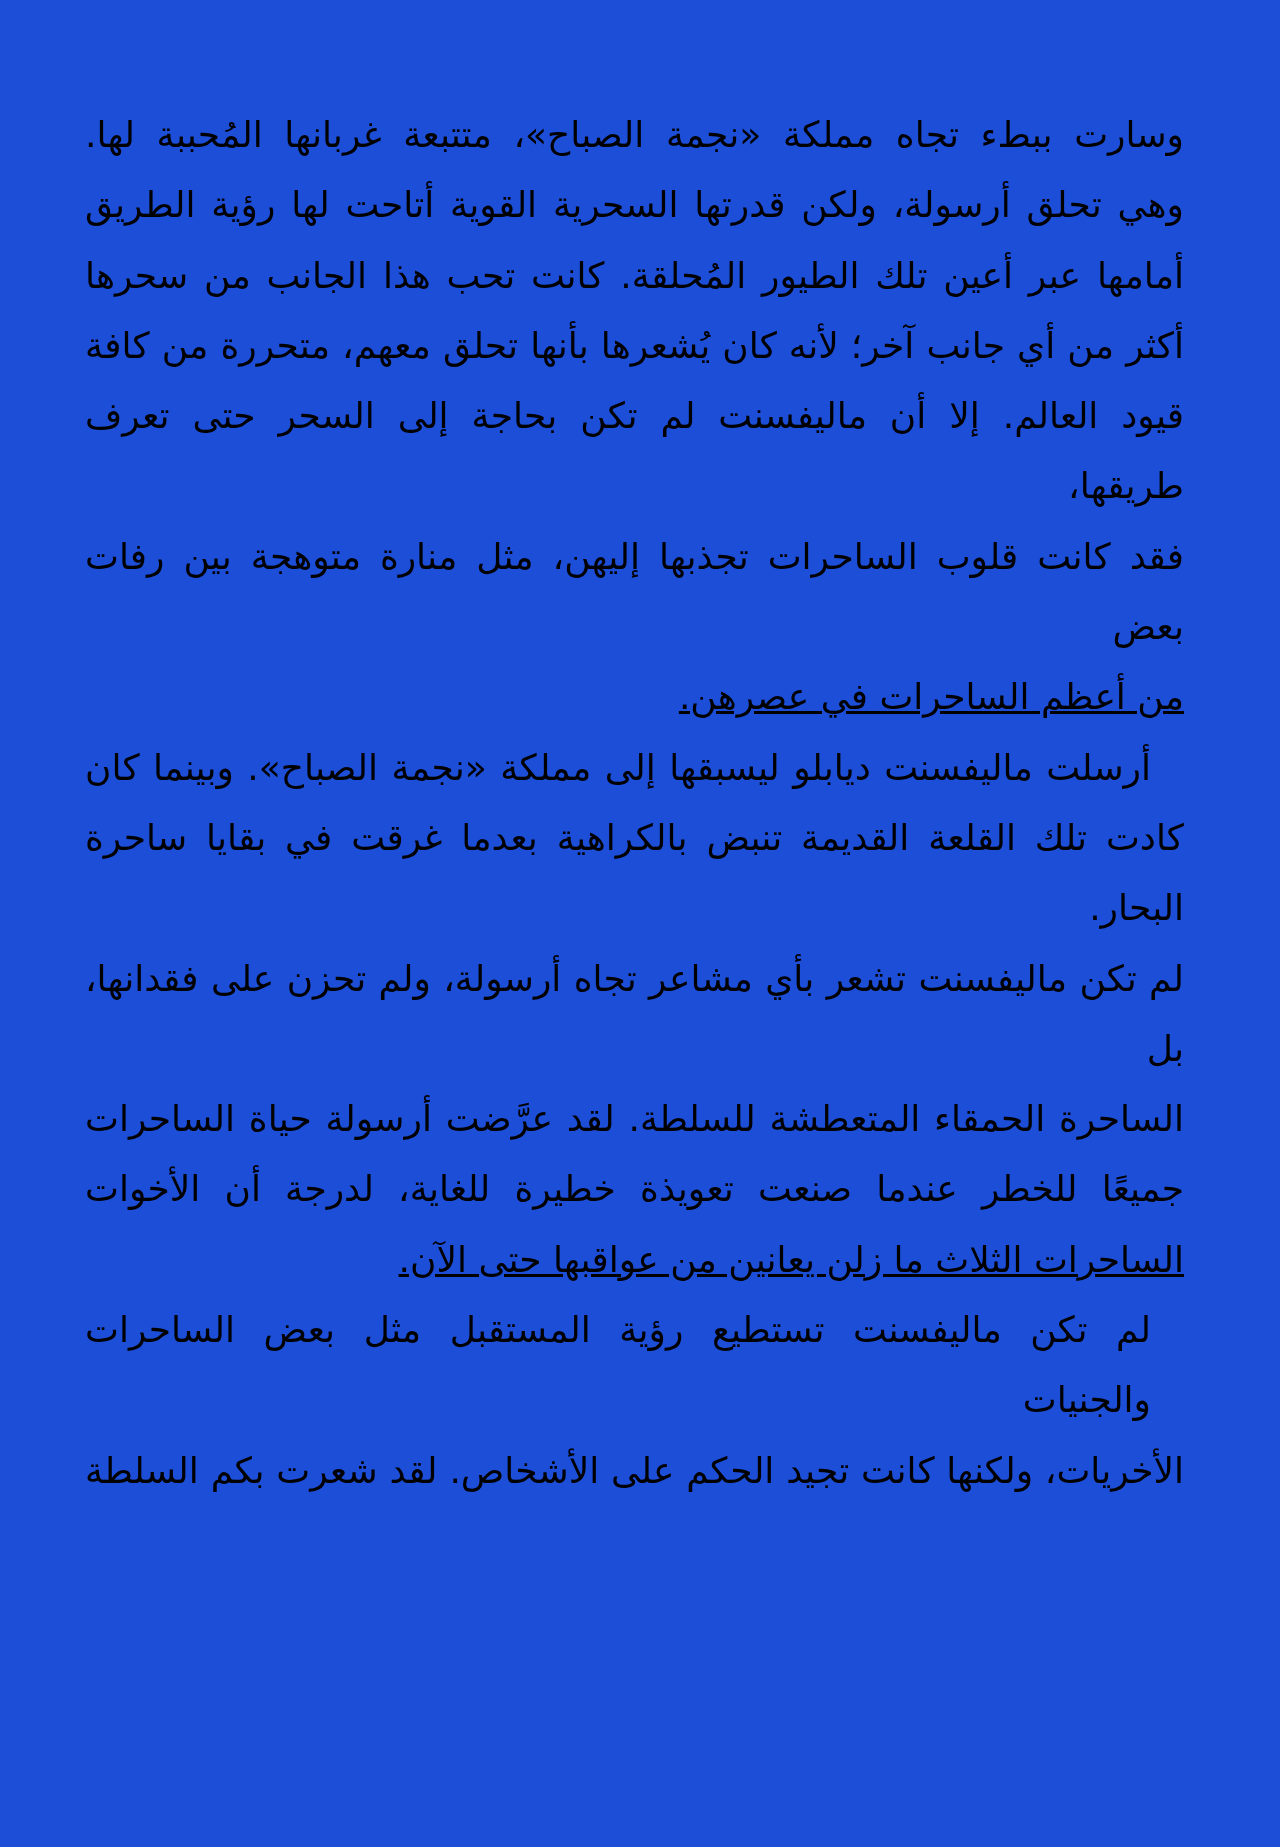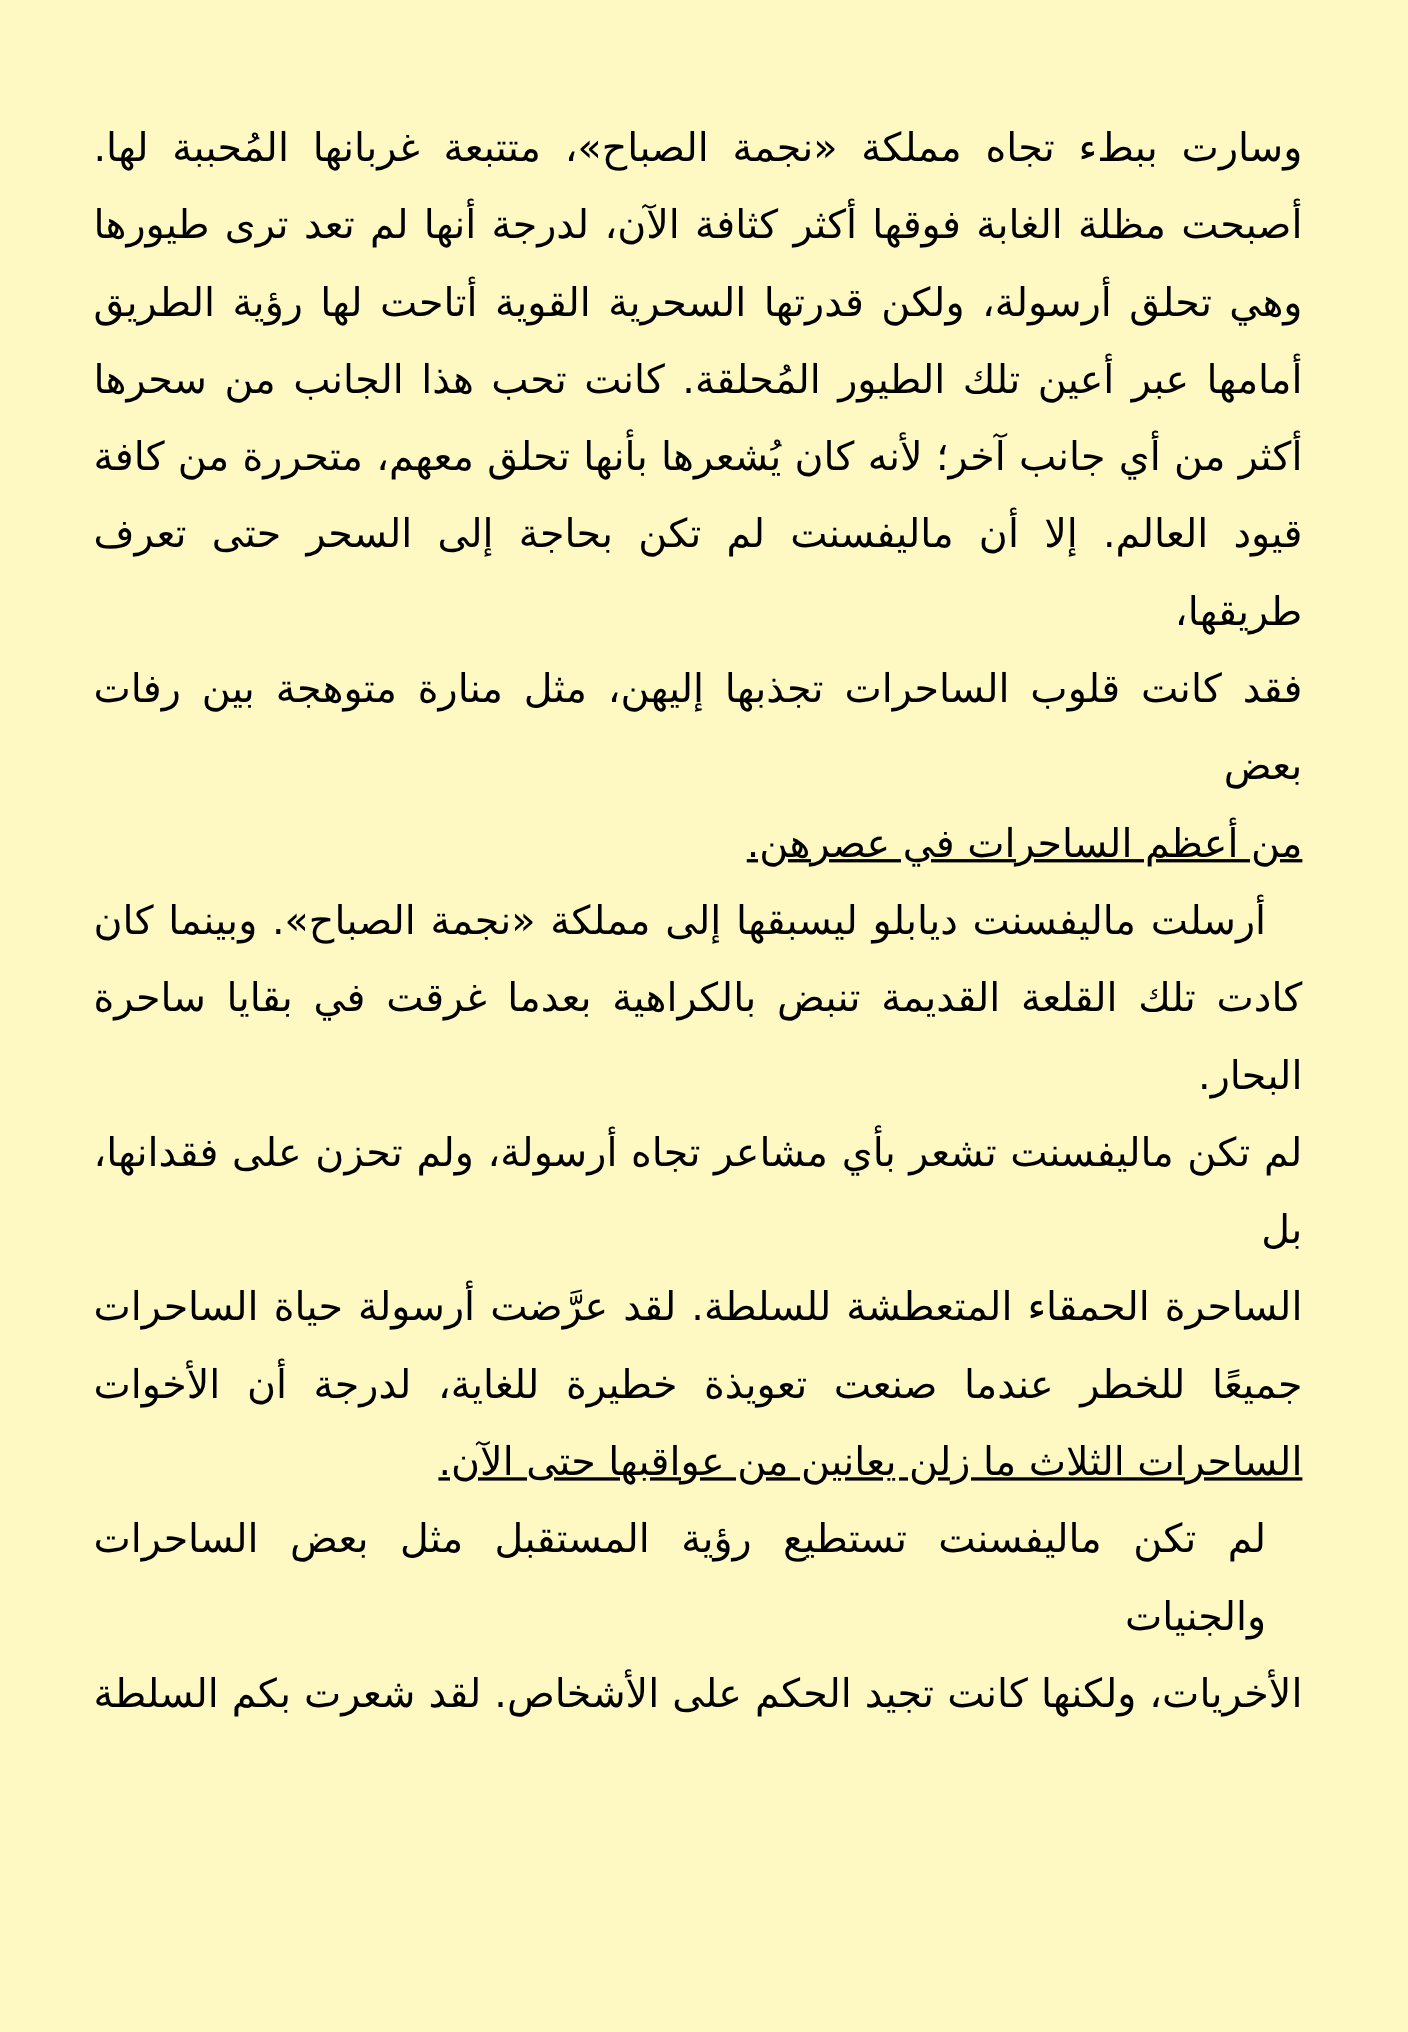--- a/index.html
+++ b/index.html
@@ -4,21 +4,21 @@
 <style>
   html, body {
     margin: 0;
     padding: 0;
     background: #ffffff;
   }
   .page {
     position: relative;
     width: 1280px;
     height: 1847px;
-    background: #fef9c3;
+    background: #1d4ed8;
     overflow: hidden;
     font-family: "DejaVu Sans", sans-serif;
     color: #000000;
   }
   .text-block {
     position: absolute;
     top: 100px;
     right: 96px;
     left: 85px;
     direction: rtl;
@@ -45,21 +45,20 @@
     padding-right: 33px;
   }
 </style>
 </head>
 <body>
 
 <div class="page">
   <div class="text-block" dir="rtl" lang="ar">
       <div class="para">
         <div class="line">وسارت ببطء تجاه مملكة «نجمة الصباح»، متتبعة غربانها المُحببة لها.</div>
-        <div class="line">أصبحت مظلة الغابة فوقها أكثر كثافة الآن، لدرجة أنها لم تعد ترى طيورها</div>
         <div class="line">وهي تحلق أرسولة، ولكن قدرتها السحرية القوية أتاحت لها رؤية الطريق</div>
         <div class="line">أمامها عبر أعين تلك الطيور المُحلقة. كانت تحب هذا الجانب من سحرها</div>
         <div class="line">أكثر من أي جانب آخر؛ لأنه كان يُشعرها بأنها تحلق معهم، متحررة من كافة</div>
         <div class="line">قيود العالم. إلا أن ماليفسنت لم تكن بحاجة إلى السحر حتى تعرف طريقها،</div>
         <div class="line">فقد كانت قلوب الساحرات تجذبها إليهن، مثل منارة متوهجة بين رفات بعض</div>
         <div class="line last">من أعظم الساحرات في عصرهن.</div>
       </div>
       <div class="para indented">
         <div class="line first-indent">أرسلت ماليفسنت ديابلو ليسبقها إلى مملكة «نجمة الصباح». وبينما كان</div>
         <div class="line">كادت تلك القلعة القديمة تنبض بالكراهية بعدما غرقت في بقايا ساحرة البحار.</div>

